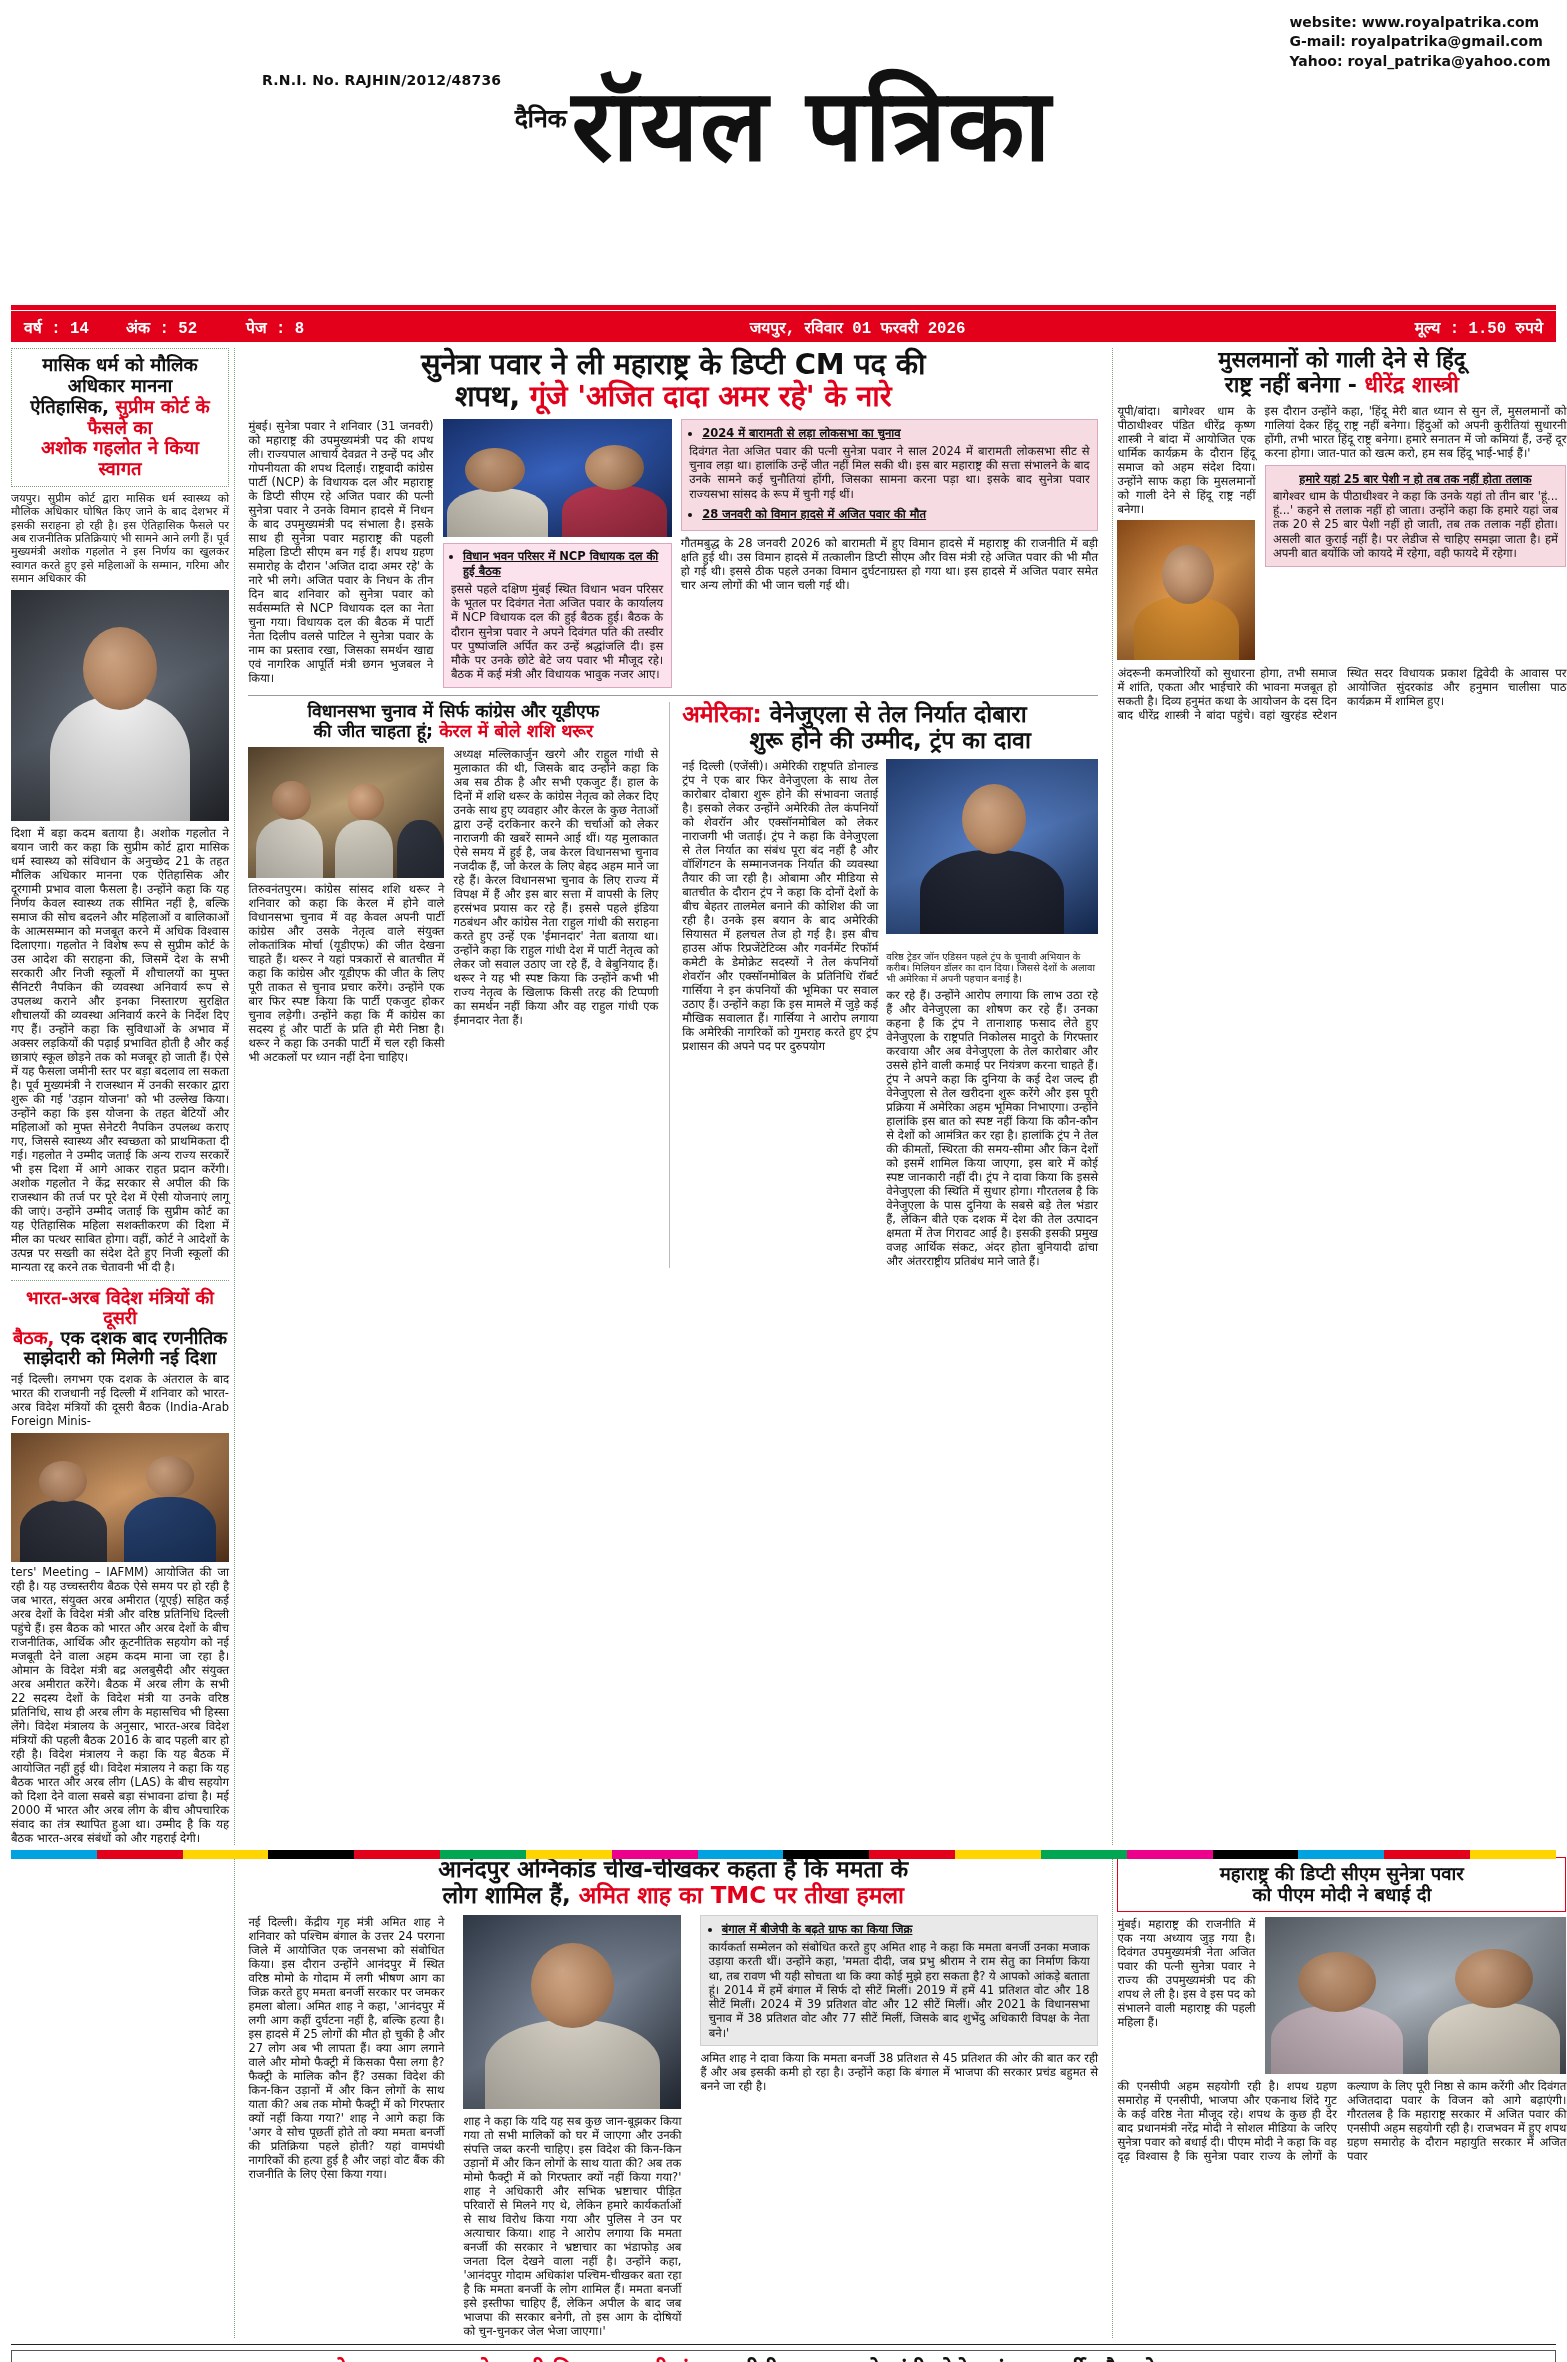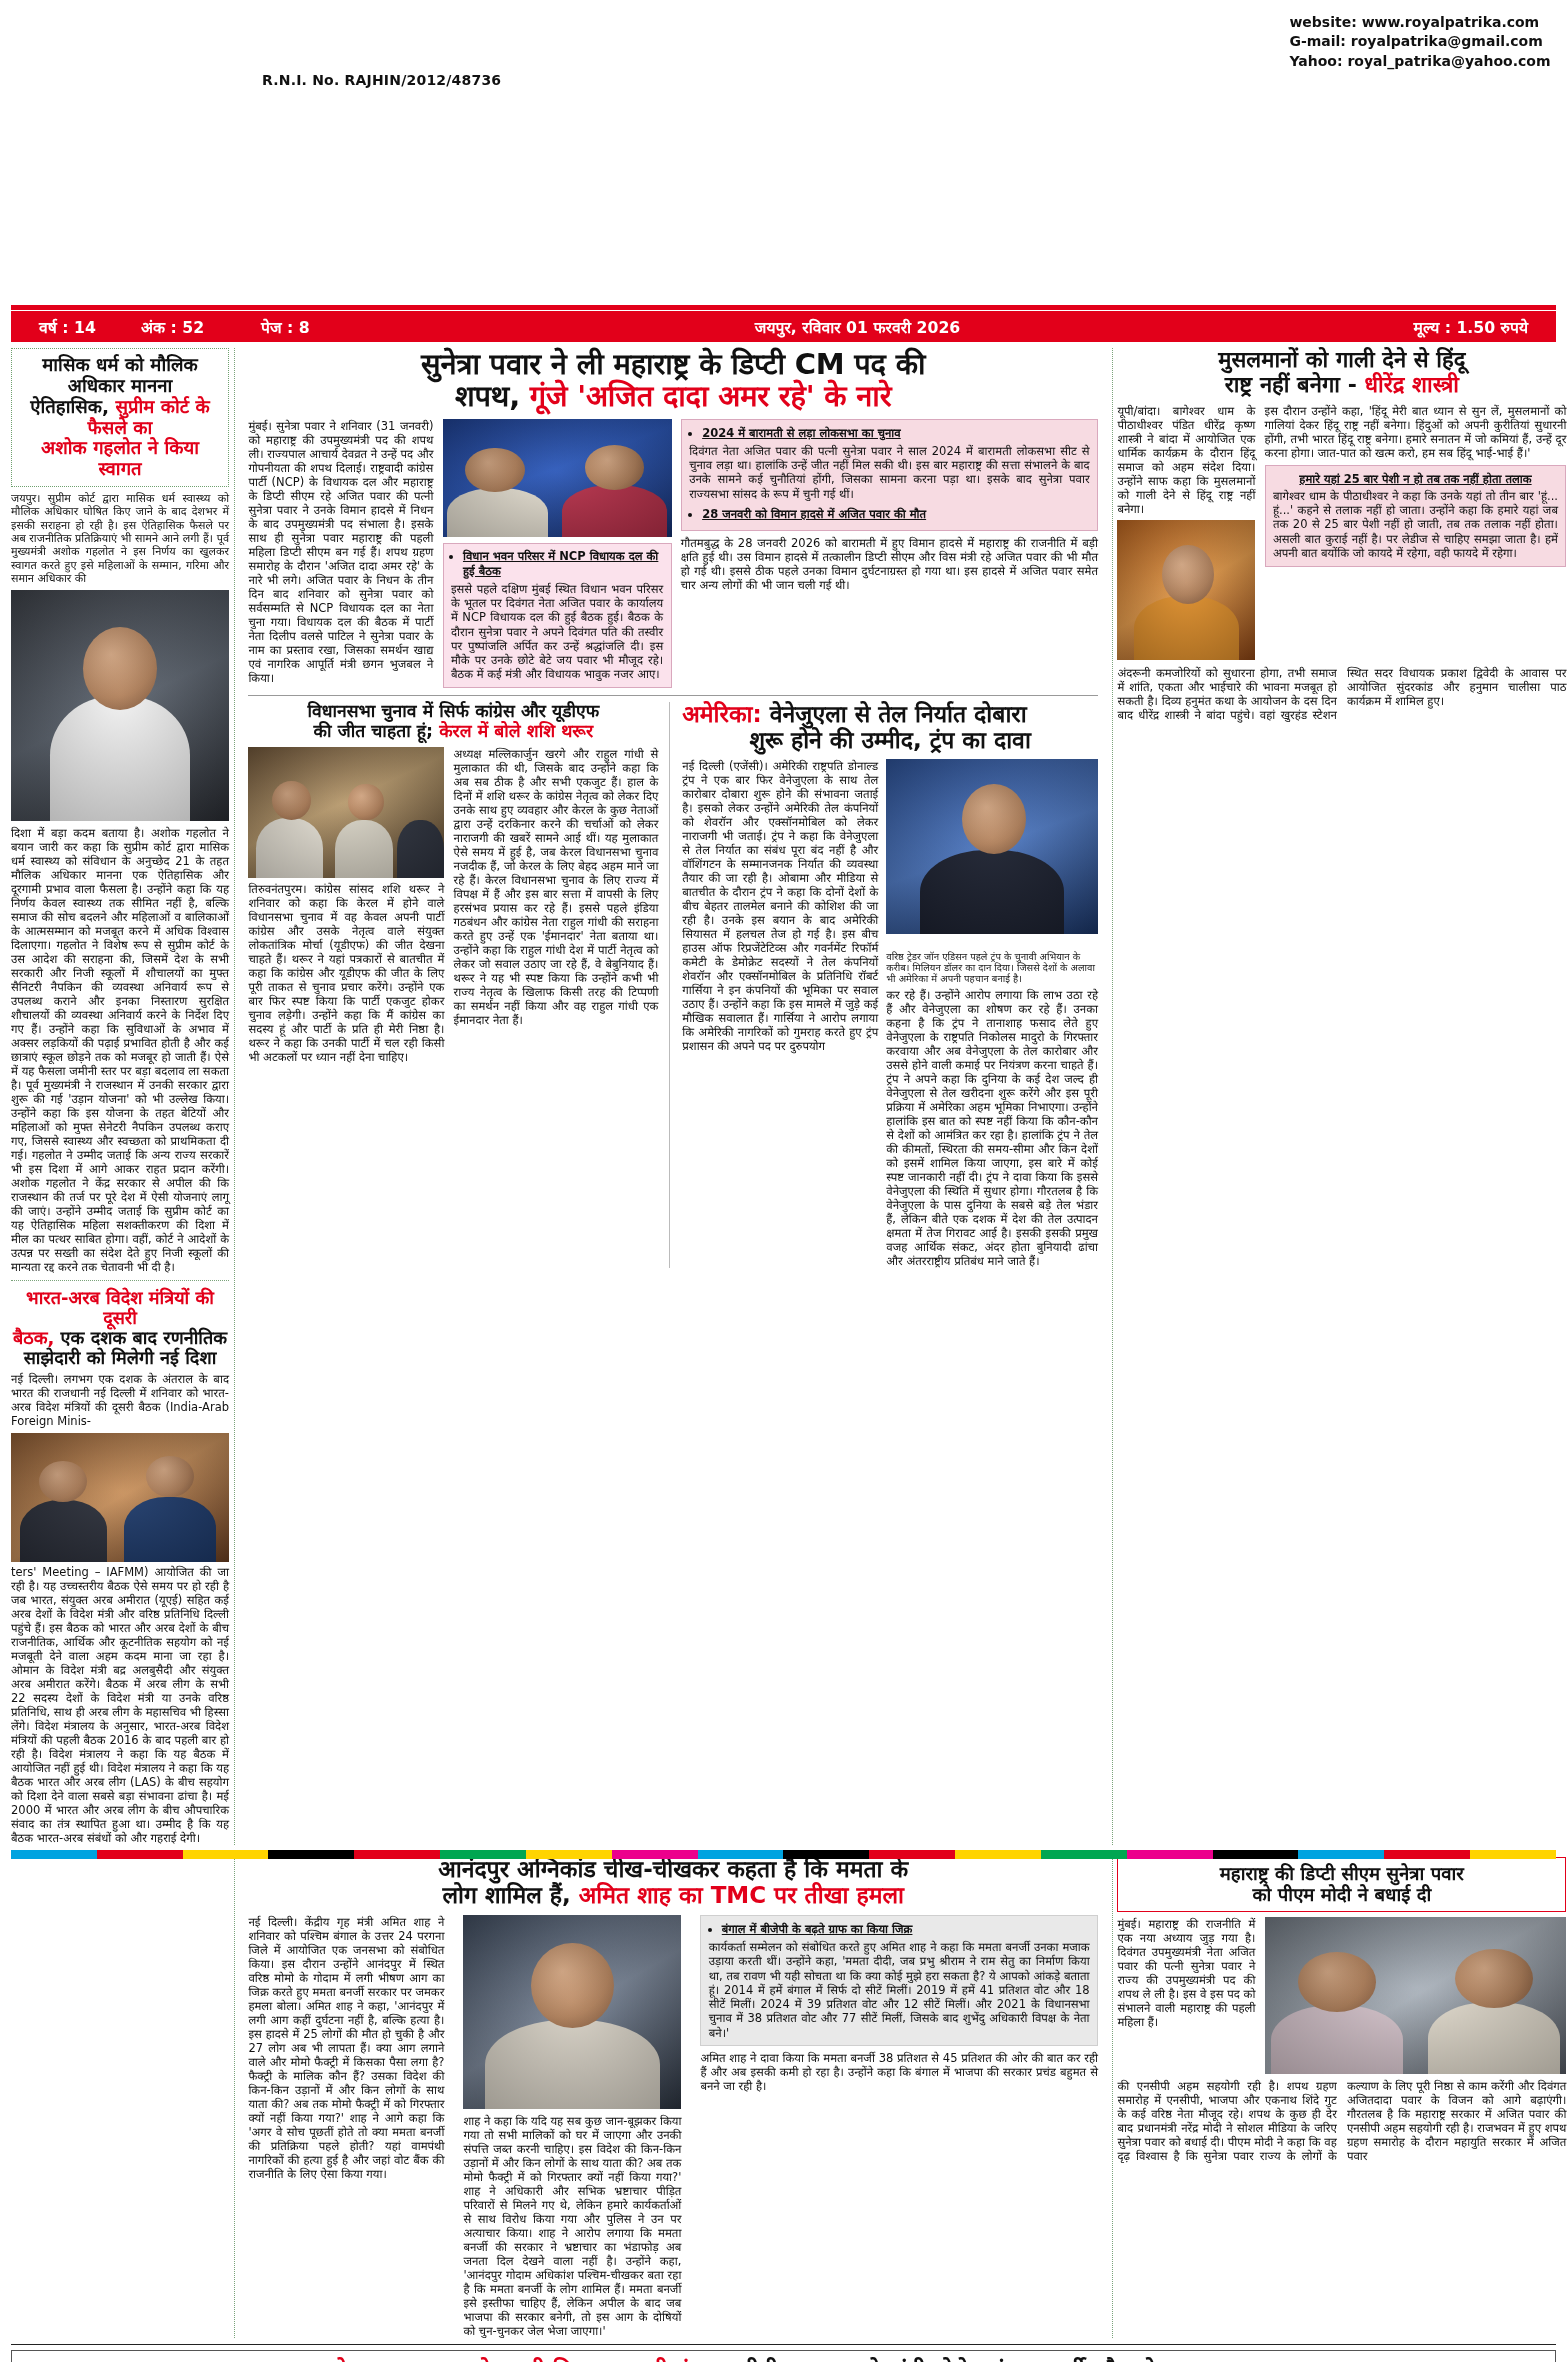--- a/index.html
+++ b/index.html
@@ -12,21 +12,21 @@
   .page{width:1567px;height:1863px;position:relative;box-sizing:border-box;padding:0 11px;}
 
   
   .masthead{position:relative;height:305px;}
   .contact{position:absolute;right:5.5px;top:13px;text-align:left;font-size:14px;line-height:19.4px;font-weight:700;color:#111;}
   .rni{position:absolute;left:251px;top:72px;font-size:14px;font-weight:700;letter-spacing:0.2px;}
   .logo-wrap{position:absolute;left:0;right:0;top:78px;text-align:center;}
   .logo-dainik{display:inline-block;vertical-align:bottom;font-size:25px;font-weight:700;margin-right:5.5px;margin-bottom:39px;letter-spacing:-0.5px;}
   .logo-main{display:inline-block;vertical-align:bottom;font-size:100px;font-weight:700;letter-spacing:1.8px;line-height:.95;}
   .rule-red{height:4.6px;background:#e2001a;margin:0 0 1.8px 0;}
-  .editionbar{background:#e2001a;color:#fff;height:31px;display:flex;align-items:center;font-weight:700;font-size:15.7px;padding:0 28px;box-sizing:border-box;}
+  .editionbar{background:#e2001a;color:#fff;height:31px;display:flex;align-items:center;font-weight:700;font-size:15.7px;padding:0 13px;box-sizing:border-box;font-family:Liberation Mono, monospace;}
   .editionbar .l1{width:102px;}
   .editionbar .l2{width:120px;}
   .editionbar .l3{width:138px;}
   .editionbar .mid{flex:1;text-align:center;}
   .editionbar .right{width:212px;text-align:right;}
 
   
   .cols{display:flex;gap:0;align-items:stretch;}
   .col-l{width:218px;flex:0 0 218px;}
   .col-c{width:868px;flex:0 0 868px;padding:0 9.2px;box-sizing:border-box;}
@@ -77,20 +77,23 @@
 
 <div class="page">
 
   <div class="masthead">
     <div class="contact">
       <div>website: www.royalpatrika.com</div>
       <div>G-mail: royalpatrika@gmail.com</div>
       <div>Yahoo: royal_patrika@yahoo.com</div>
     </div>
     <div class="rni">R.N.I. No. RAJHIN/2012/48736</div>
+    <div class="logo-wrap">
+      <span class="logo-dainik">दैनिक</span><span class="logo-main">रॉयल पत्रिका</span>
+    </div>
   </div>
 
   <div class="rule-red"></div>
   <div class="editionbar">
     <span class="l1">वर्ष : 14</span>
     <span class="l2">अंक : 52</span>
     <span class="l3">पेज : 8</span>
     <span class="mid">जयपुर, रविवार 01 फरवरी 2026</span>
     <span class="right">मूल्य : 1.50 रुपये</span>
   </div>

